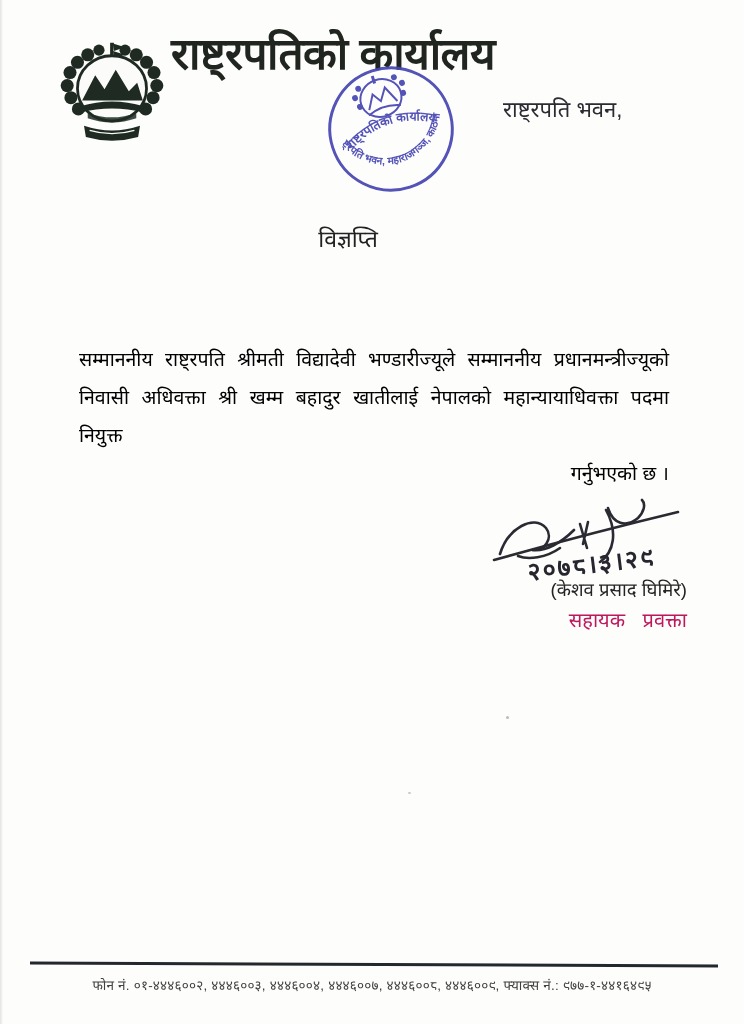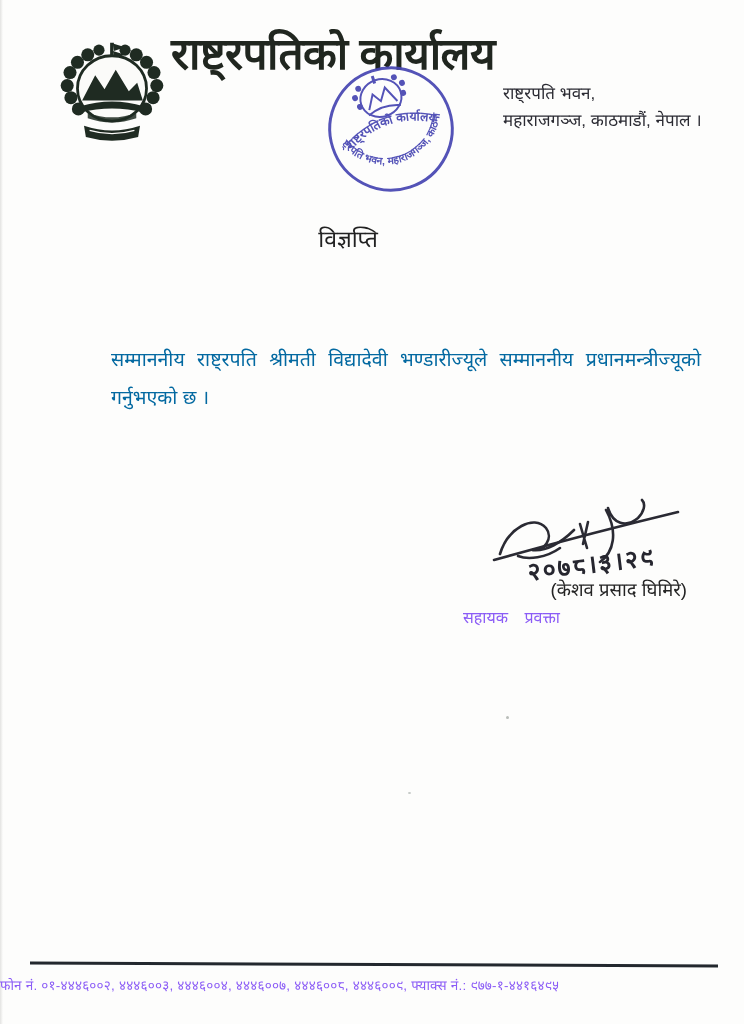--- a/index.html
+++ b/index.html
@@ -23,62 +23,62 @@
   .office-name{
     position:absolute;left:171px;top:26px;width:560px;
     font-size:44px;line-height:56px;font-weight:600;
     color:#20261f;letter-spacing:-0.5px;white-space:nowrap;
   }
   .stamp{
     position:absolute;left:317px;top:55px;width:148px;height:148px;
     transform:rotate(-18deg);opacity:0.92;
   }
   .address{
-    position:absolute;left:503px;top:80px;width:230px;
-    font-size:17px;line-height:27px;color:#2b2b33;
+    position:absolute;left:503px;top:96px;width:230px;
+    font-size:22px;line-height:27px;color:#2b2b33;
   }
 
   
   .notice-title{
     position:absolute;left:0;top:222px;width:680px;
     text-align:center;font-size:23px;font-weight:500;color:#222;
     padding-left:16px;box-sizing:border-box;
   }
   .body-text{
     position:absolute;left:79px;top:340px;width:590px;
-    font-size:19.5px;line-height:38px;color:#0369a1;margin-left:32px;
+    font-size:19.5px;line-height:38px;color:#000000;
   }
-  .body-line{display:block;}
+  .body-line{display:block;text-align:right;}
   .body-line.just{text-align:justify;text-align-last:justify;word-spacing:4px;}
 
   
   .sig-scribble{position:absolute;left:488px;top:498px;width:196px;height:88px;}
   .sig-date{
     position:absolute;left:527px;top:544px;width:160px;
     font-size:25px;font-weight:600;color:#26262f;
     transform:rotate(-7deg);letter-spacing:2px;white-space:nowrap;
   }
   .sig-name{
     position:absolute;left:463px;top:576px;width:224px;
     text-align:right;font-size:18.5px;color:#242424;white-space:nowrap;
   }
   .sig-designation{
     position:absolute;left:463px;top:606px;width:224px;
-    text-align:left;font-size:16px;color:#8b5cf6;
+    text-align:right;font-size:20px;color:#be185d;
     word-spacing:12px;white-space:nowrap;
   }
 
   
   .footer-rule{
     position:absolute;left:30px;top:963px;width:688px;height:3px;
     background:#23282e;transform:rotate(0.25deg);
   }
   .footer-contact{
     position:absolute;left:0;top:976px;width:744px;
-    font-size:13.5px;color:#8b5cf6;
+    text-align:center;font-size:13.5px;color:#404040;
     letter-spacing:0.2px;white-space:nowrap;
   }
 
   .speck{position:absolute;border-radius:50%;background:#b9bdb9;}
   .speck.s1{left:506px;top:716px;width:3px;height:3px;}
   .speck.s2{left:408px;top:792px;width:3px;height:2px;background:#c4cac6;}
 </style>
 </head>
 <body>
 
@@ -142,27 +142,27 @@
     <text font-size="12.5" font-weight="bold" fill="#4645b2" font-family="Liberation Sans, DejaVu Sans, sans-serif">
       <textPath href="#stampArcMid" startOffset="50%" text-anchor="middle">राष्ट्रपतिको कार्यालय</textPath>
     </text>
     <text font-size="10.5" font-weight="bold" fill="#4645b2" font-family="Liberation Sans, DejaVu Sans, sans-serif">
       <textPath href="#stampArcBottom" startOffset="50%" text-anchor="middle">राष्ट्रपति भवन, महाराजगञ्ज, काठमाडौं</textPath>
     </text>
   </svg>
 
   <div class="address">
     <div>राष्ट्रपति भवन,</div>
-    <div>महाराजगञ्ज, काठमाडौं, नेपाल ।</div>
   </div>
 
   <div class="notice-title">विज्ञप्ति</div>
 
   <div class="body-text">
     <span class="body-line just">सम्माननीय राष्ट्रपति श्रीमती विद्यादेवी भण्डारीज्यूले सम्माननीय प्रधानमन्त्रीज्यूको</span>
+    <span class="body-line just">निवासी अधिवक्ता श्री खम्म बहादुर खातीलाई नेपालको महान्यायाधिवक्ता पदमा नियुक्त</span>
     <span class="body-line">गर्नुभएको छ ।</span>
   </div>
 
   <svg class="sig-scribble" viewBox="0 0 196 88" aria-hidden="true">
     <g stroke="#2a2a33" stroke-width="2.6" fill="none" stroke-linecap="round">
       <path d="M12,56 C20,30 46,16 58,30 C66,40 56,54 44,52 C58,54 74,44 86,32"></path>
       <path d="M30,58 C40,62 58,60 72,50"></path>
       <path d="M92,26 l7,24 m1,-26 l-5,22"></path>
       <path d="M118,12 c12,22 8,42 -6,52 m8,-54 c5,16 18,20 30,10 c6,-6 8,-14 4,-18"></path>
       <path d="M6,62 C56,48 140,26 190,14"></path>

